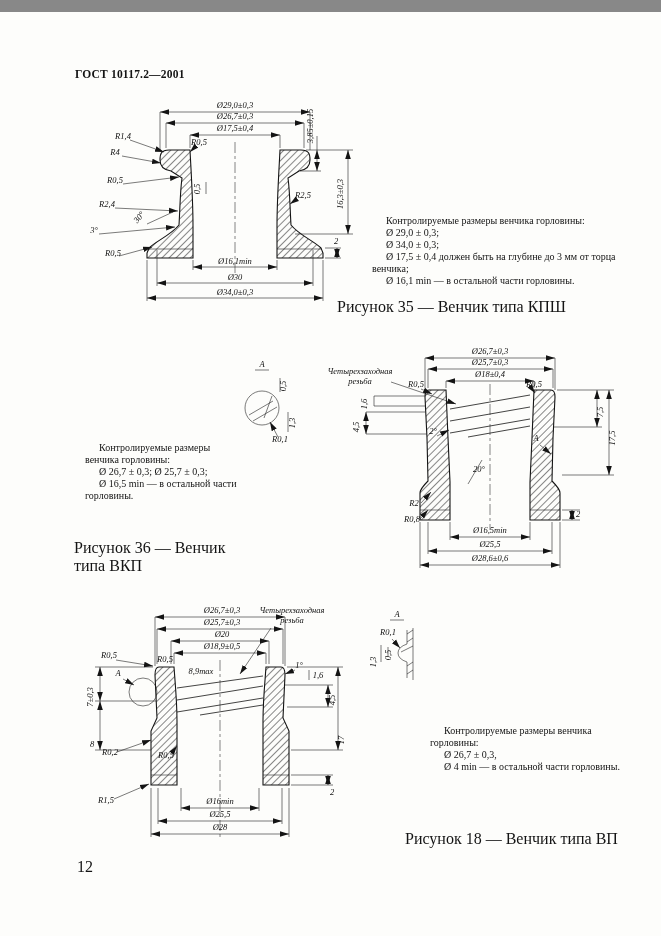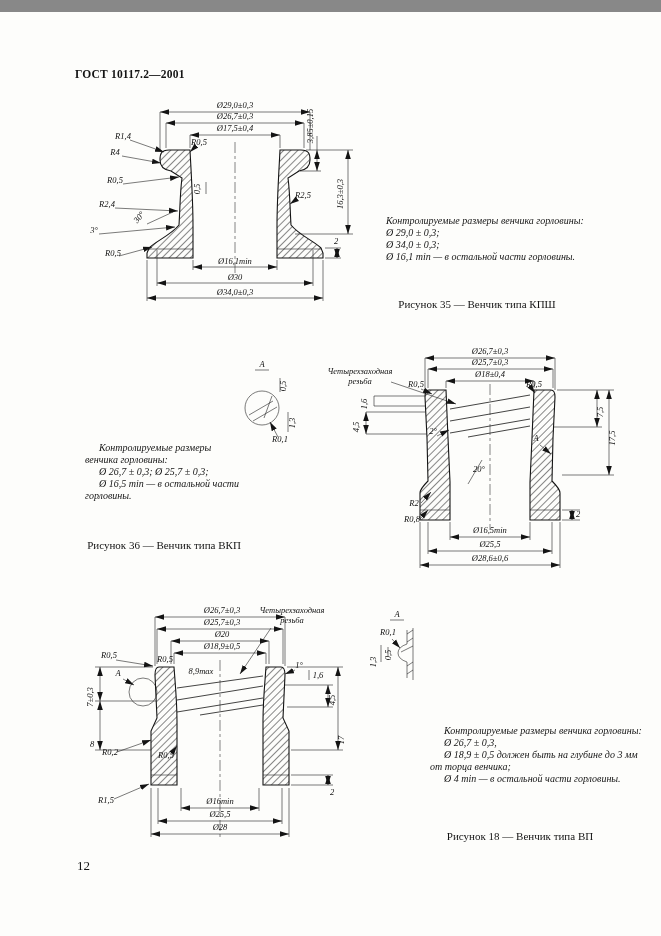--- a/index.html
+++ b/index.html
@@ -1,23 +1,23 @@
 <!DOCTYPE html>
 <html><head>
 <meta charset="utf-8">
 <style>
   html,body{margin:0;padding:0;background:#888;}
   .page{position:relative;width:661px;height:936px;background:#fdfdfb;margin:12px auto;
         font-family:"Liberation Serif",serif;color:#141414;overflow:hidden;}
   .doc-header{position:absolute;left:75px;top:56px;font-size:11.5px;font-weight:bold;letter-spacing:.2px;}
-  .page-number{position:absolute;left:77px;top:846px;font-size:13px;}
+  .page-number{position:absolute;left:77px;top:846px;font-size:16px;}
   .figure-svg{position:absolute;}
-  .notes{position:absolute;font-size:10px;line-height:1.2;font-style:italic;}
+  .notes{position:absolute;font-size:10px;line-height:1.2;}
   .notes p{margin:0;text-indent:14px;}
-  .caption{position:absolute;font-size:11px;text-align:center;}
+  .caption{position:absolute;font-size:16px;text-align:left;}
   svg .thin{stroke:#222;stroke-width:.6;fill:none;}
   svg .dim{stroke:#222;stroke-width:.6;fill:none;}
   svg .outline{stroke:#141414;stroke-width:1.1;}
   svg .cl{stroke:#222;stroke-width:.55;fill:none;stroke-dasharray:11 3 3 3;}
   svg .thread{stroke:#141414;stroke-width:.8;fill:none;}
   svg text{font-family:"Liberation Serif",serif;font-style:italic;font-size:8.5px;fill:#111;}
   .d35{marker-start:url(#a35);marker-end:url(#a35);}
   .d36{marker-start:url(#a36);marker-end:url(#a36);}
   .d37{marker-start:url(#a37);marker-end:url(#a37);}
   .l35{marker-end:url(#a35);}
@@ -108,21 +108,21 @@
         <text x="258" y="96" text-anchor="middle" transform="rotate(-90 258 96)">16,3±0,3</text>
         <text x="251" y="146" text-anchor="middle">2</text>
         <text x="150" y="166" text-anchor="middle">Ø16,1min</text>
         <text x="150" y="182" text-anchor="middle">Ø30</text>
         <text x="150" y="197" text-anchor="middle">Ø34,0±0,3</text>
       </g>
   </svg>
 
   <div class="notes" style="left:372px;top:203px;width:268px">
     <p>Контролируемые размеры венчика горловины:</p>
-    <span><p class="note-item">Ø 29,0 ± 0,3;</p><p class="note-item">Ø 34,0 ± 0,3;</p><p class="note-item">Ø 16,1 min — в остальной части горловины.</p></span>
+    <span><p class="note-item">Ø 29,0 ± 0,3;</p><p class="note-item">Ø 34,0 ± 0,3;</p><p class="note-item">Ø 17,5 ± 0,4 должен быть на глубине до 3 мм от торца венчика;</p><p class="note-item">Ø 16,1 min — в остальной части горловины.</p></span>
   </div>
   <div class="caption" style="left:337px;top:286px;width:280px">Рисунок 35 — Венчик типа КПШ</div>
 
   <svg class="figure-svg" style="left:228px;top:330px" width="412" height="235" viewBox="0 0 412 235">
     <defs>
       <pattern id="h36" width="5" height="5" patternUnits="userSpaceOnUse" patternTransform="rotate(45)">
         <line x1="2.5" y1="0" x2="2.5" y2="5" stroke="#555" stroke-width="0.7"></line>
       </pattern>
       <marker id="a36" markerUnits="userSpaceOnUse" markerWidth="10" markerHeight="8" refX="9" refY="4" orient="auto-start-reverse">
         <path d="M0,1.2 L9,4 L0,6.8 Z" fill="#141414"></path>
@@ -342,19 +342,19 @@
         <text x="135" y="230" text-anchor="middle">Ø28</text>
         <text x="312" y="17" text-anchor="middle" font-size="11">A</text>
         <text x="303" y="35" text-anchor="middle">R0,1</text>
         <text x="291" y="62" text-anchor="middle" transform="rotate(-90 291 62)">1,3</text>
         <text x="306" y="55" text-anchor="middle" transform="rotate(-90 306 55)">0,5</text>
       </g>
   </svg>
 
   <div class="notes" style="left:430px;top:713px;width:212px">
     <p>Контролируемые размеры венчика горловины:</p>
-    <span><p class="note-item">Ø 26,7 ± 0,3,</p><p class="note-item">Ø 18,9 ± 0,5 должен быть на глубине до 3 мм от торца венчика;</p><p class="note-item">Ø 4 min — в остальной части горловины.</p></span>
+    <span><p class="note-item">Ø 26,7 ± 0,3,</p><p class="note-item">Ø 4 min — в остальной части горловины.</p></span>
   </div>
   <div class="caption" style="left:405px;top:818px;width:230px">Рисунок 18 — Венчик типа ВП</div>
 
   <div class="page-number">12</div>
 
 </div>
 
 </body></html>

